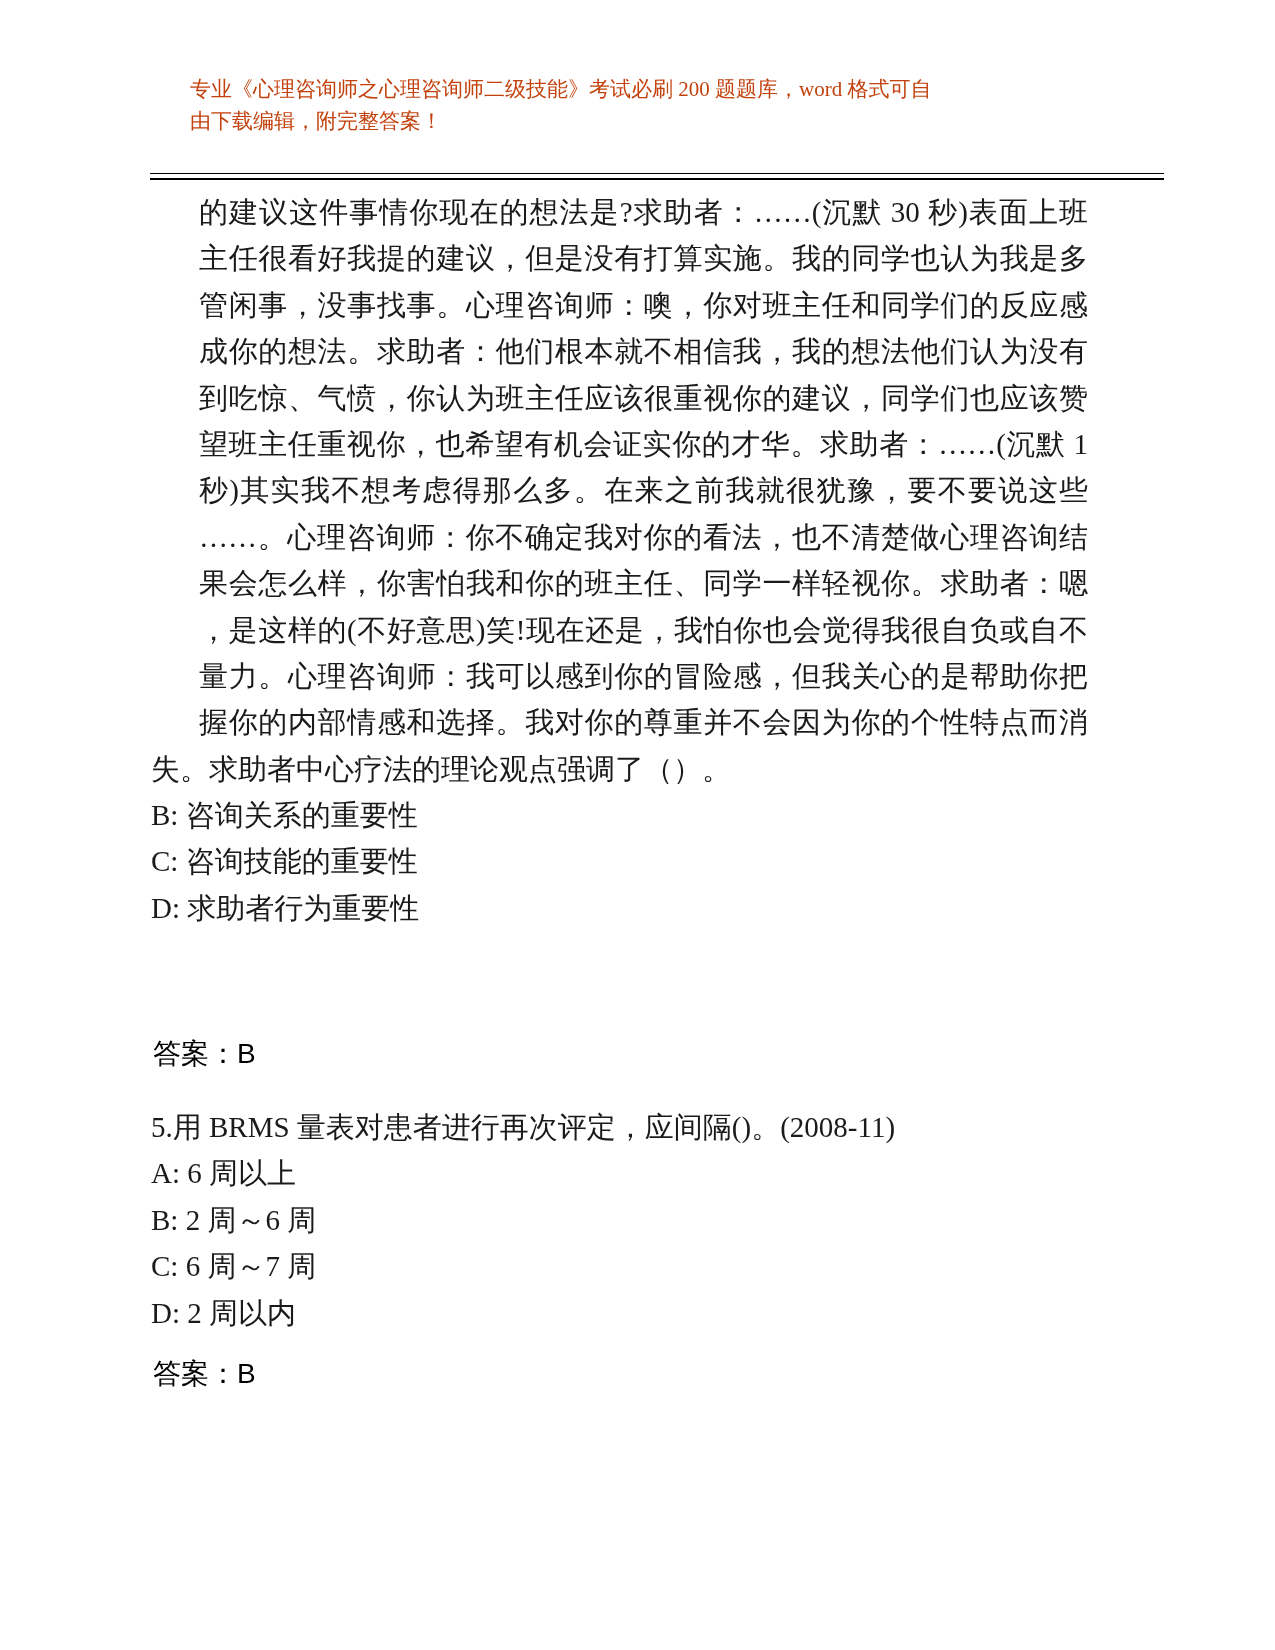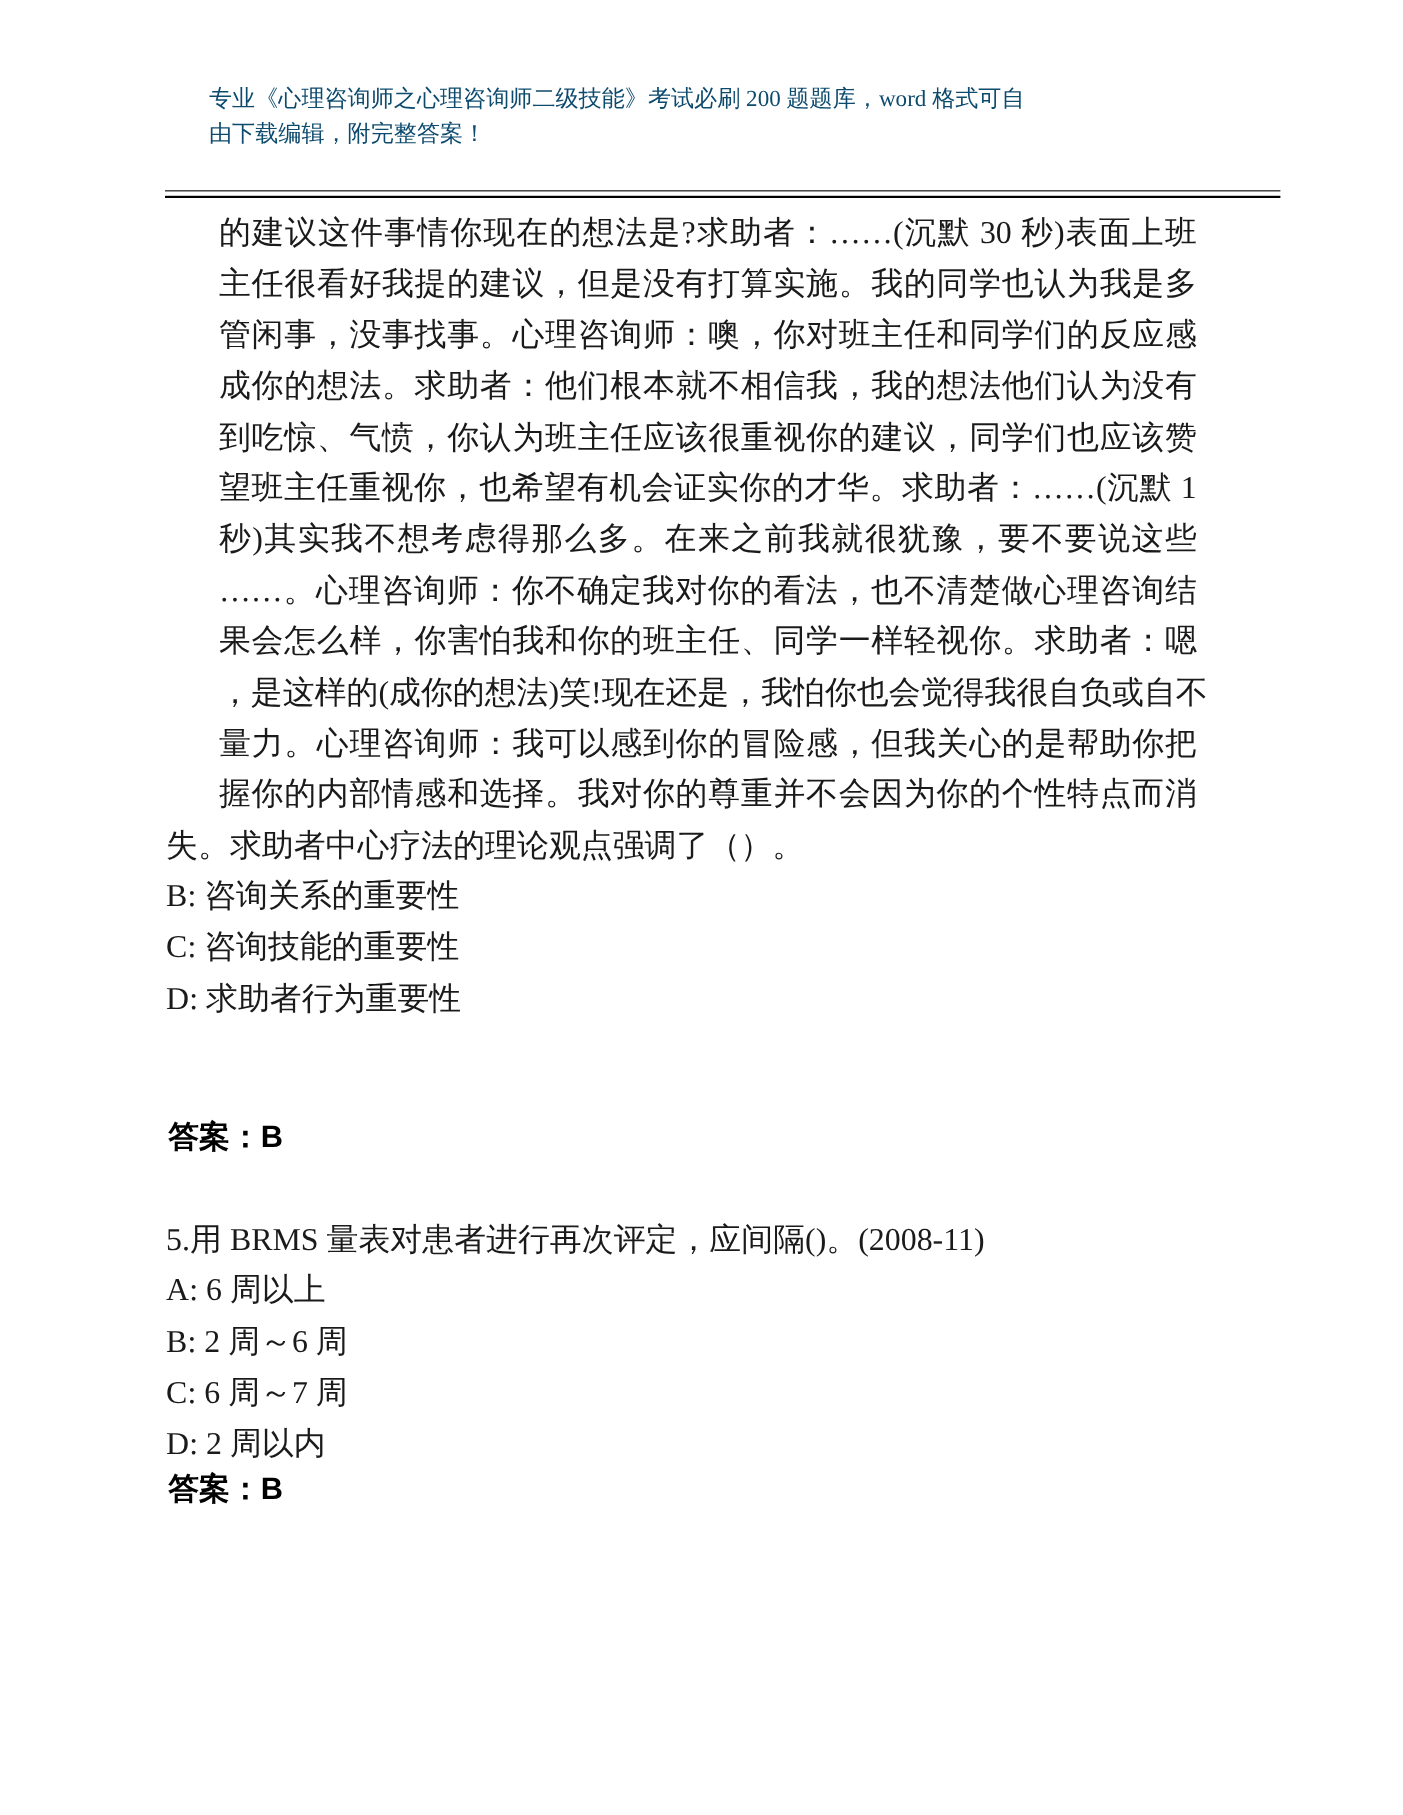--- a/index.html
+++ b/index.html
@@ -16,21 +16,21 @@
     color: #1a1a1a;
     overflow: hidden;
   }
   .doc-header {
     position: absolute;
     left: 190px;
     top: 74px;
     width: 900px;
     font-size: 21px;
     line-height: 31.5px;
-    color: #0c4a6e;
+    color: #c2410c;
   }
   .header-divider {
     position: absolute;
     left: 150px;
     top: 173px;
     width: 1014px;
     height: 4px;
     border-top: 1.5px solid #000000;
     border-bottom: 2.5px solid #000000;
   }
@@ -59,24 +59,25 @@
     text-align: justify;
     text-align-last: justify;
     margin-left: 48px;
   }
   .answer-line {
     position: absolute;
     left: 153px;
     height: 46.4px;
     line-height: 46.4px;
     font-family: "Liberation Sans", "DejaVu Sans", sans-serif;
-    font-weight: 700;
+    font-weight: 400;
     font-size: 28px;
     color: #000000;
     white-space: nowrap;
+    margin-top: 20px;
   }
   .answer-q4 { top: 1011px; }
   .answer-q5 { top: 1331px; }
 </style>
 </head>
 <body>
 
 <div class="page">
 
   <div class="doc-header">
@@ -89,21 +90,21 @@
   <div class="q4-block">
     <div class="line just">的建议这件事情你现在的想法是?求助者：……(沉默 30 秒)表面上班</div>
     <div class="line just">主任很看好我提的建议，但是没有打算实施。我的同学也认为我是多</div>
     <div class="line just">管闲事，没事找事。心理咨询师：噢，你对班主任和同学们的反应感</div>
     <div class="line just">成你的想法。求助者：他们根本就不相信我，我的想法他们认为没有</div>
     <div class="line just">到吃惊、气愤，你认为班主任应该很重视你的建议，同学们也应该赞</div>
     <div class="line just">望班主任重视你，也希望有机会证实你的才华。求助者：……(沉默 1</div>
     <div class="line just">秒)其实我不想考虑得那么多。在来之前我就很犹豫，要不要说这些</div>
     <div class="line just">……。心理咨询师：你不确定我对你的看法，也不清楚做心理咨询结</div>
     <div class="line just">果会怎么样，你害怕我和你的班主任、同学一样轻视你。求助者：嗯</div>
-    <div class="line just">，是这样的(成你的想法)笑!现在还是，我怕你也会觉得我很自负或自不</div>
+    <div class="line just">，是这样的(不好意思)笑!现在还是，我怕你也会觉得我很自负或自不</div>
     <div class="line just">量力。心理咨询师：我可以感到你的冒险感，但我关心的是帮助你把</div>
     <div class="line just">握你的内部情感和选择。我对你的尊重并不会因为你的个性特点而消</div>
     <div class="line">失。求助者中心疗法的理论观点强调了（）。</div>
     <div class="line">B: 咨询关系的重要性</div>
     <div class="line">C: 咨询技能的重要性</div>
     <div class="line">D: 求助者行为重要性</div>
   </div>
 
   <div class="answer-line answer-q4"><span>答案：</span><span>B</span></div>
 

